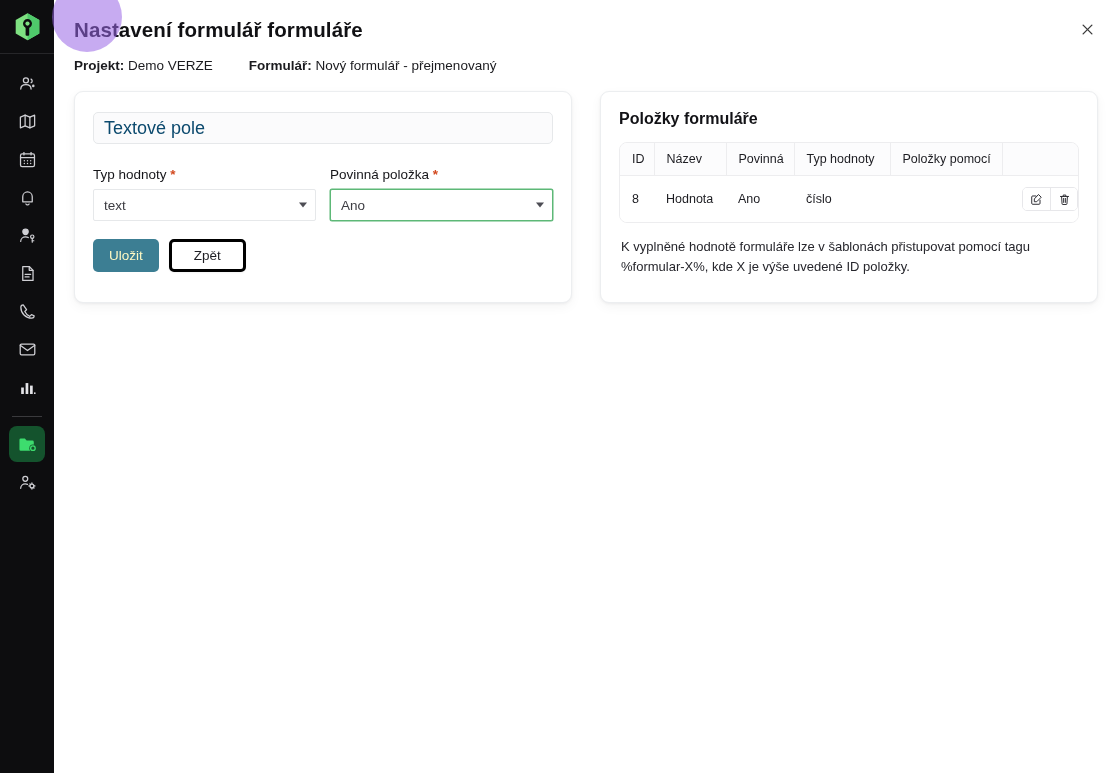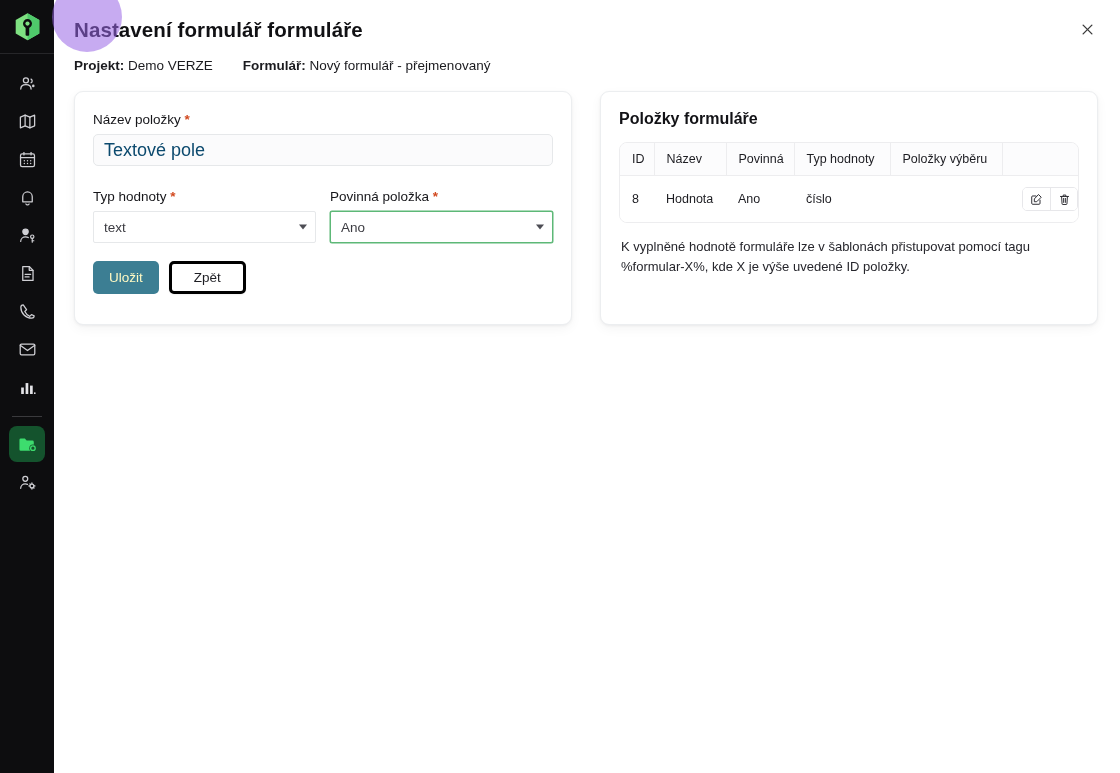--- a/index.html
+++ b/index.html
@@ -76,21 +76,21 @@
     font-weight: bold;
     color: #111114;
     letter-spacing: 0.1px;
   }
   .meta-row {
     padding: 16px 0 0 20px;
     font-size: 13.5px;
     color: #1b1b1f;
     display: flex;
     align-items: baseline;
-    gap: 0;
+    gap: 6px;
   }
   .meta-block { margin-right: 30px; white-space: nowrap; }
   .meta-block b { font-weight: bold; }
   .meta-block span { font-weight: normal; }
 
   .columns {
     display: flex;
     gap: 28px;
     padding: 18px 20px 0 20px;
   }
@@ -413,24 +413,20 @@
       <div class="meta-block">
         <b>Formulář:</b>
         <span>Nový formulář - přejmenovaný</span>
       </div>
     </div>
 
     <div class="columns">
 
       <div class="card card-left">
 
-        <div class="field-label">
-          <span>Název položky</span>
-          <span class="req">*</span>
-        </div>
         <input class="text-input" type="text" value="Textové pole" style="">
 
         <div class="row2">
           <div class="col">
             <div class="field-label">
               <span>Typ hodnoty</span>
               <span class="req">*</span>
             </div>
             <div class="select-wrap">
               <div class="select-box">text</div>
@@ -461,21 +457,21 @@
         <h2 class="card-title">Položky formuláře</h2>
 
         <div class="tbl-wrap">
           <table class="items">
             <thead>
               <tr>
                 <th class="c-id">ID</th>
                 <th class="c-nazev">Název</th>
                 <th class="c-pov">Povinná</th>
                 <th class="c-typ">Typ hodnoty</th>
-                <th class="c-vyb">Položky výběru</th>
+                <th class="c-vyb">Položky pomocí</th>
                 <th class="c-act"></th>
               </tr>
             </thead>
             <tbody>
               <tr>
                 <td>8</td>
                 <td>Hodnota</td>
                 <td>Ano</td>
                 <td>číslo</td>
                 <td></td>

